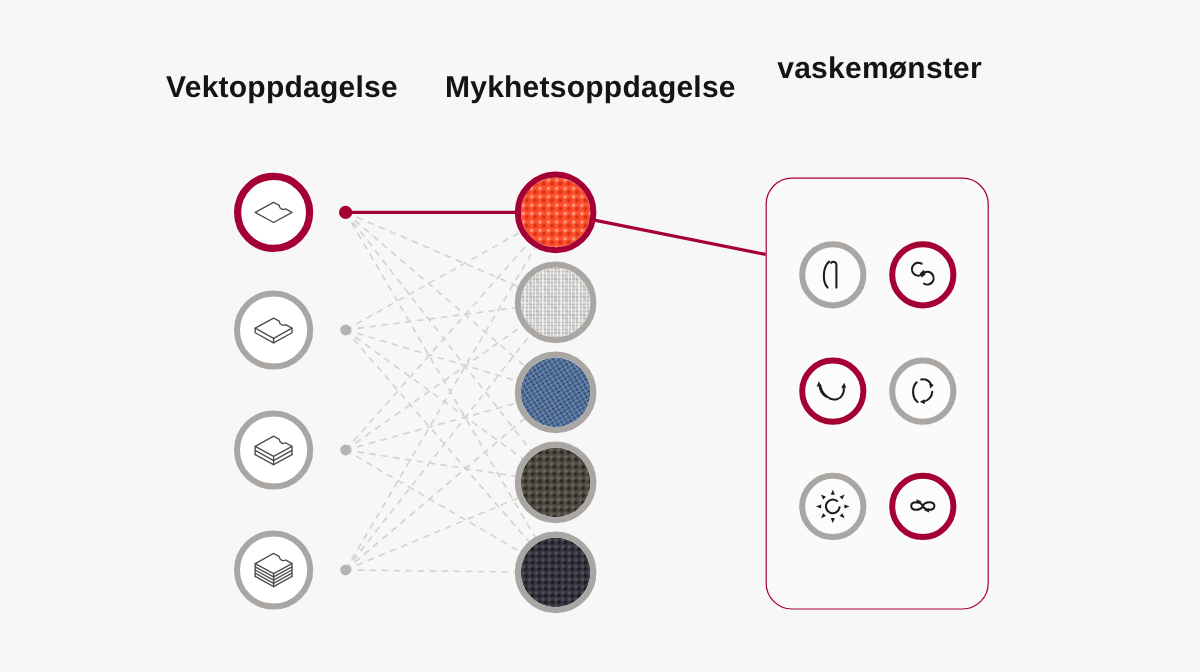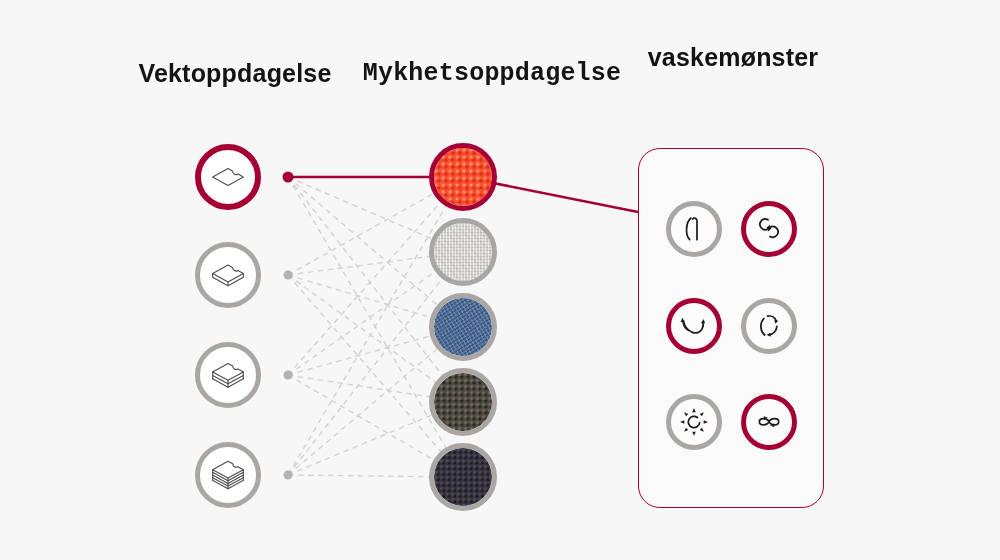--- a/index.html
+++ b/index.html
@@ -7,21 +7,21 @@
   .stage{position:relative;width:868px;height:560px;background:var(--background,#f7f7f7);overflow:hidden;}
   #wires{position:absolute;left:0;top:0;width:1000px;height:560px;z-index:1;}
   .wire-dashed{stroke:var(--line-dashed,#d5d3d2);stroke-width:1.4;stroke-dasharray:5.5 4.5;fill:none;}
   .wire-solid{stroke:var(--accent,#a50034);stroke-width:2.6;fill:none;}
   .dot-accent{fill:var(--accent,#a50034);}
   .dot-gray{fill:var(--dot-gray,#b5b2b0);}
 
   .hdr{position:absolute;z-index:2;font-weight:700;font-size:25px;color:var(--text,#141414);
        text-align:center;letter-spacing:.2px;line-height:39px;}
   .hdr1{left:85px;top:54px;width:300px;}
-  .hdr2{left:342px;top:54px;width:300px;font-family:Liberation Mono, monospace;}
+  .hdr2{left:342px;top:54px;width:300px;}
   .hdr3{left:613px;top:38px;width:240px;}
 
   .node{position:absolute;box-sizing:border-box;border-radius:50%;background:#fff;
         display:flex;align-items:center;justify-content:center;z-index:2;}
   .wnode{width:66px;height:66px;border:5px solid var(--ring-gray,#a9a6a4);}
   .wnode.hl{border-width:6.5px;border-color:var(--accent,#a50034);}
   .fnode{width:68px;height:68px;border:5px solid var(--ring-gray,#a9a6a4);background-clip:padding-box;}
   .fnode.hl{border-width:5.5px;border-color:var(--accent,#a50034);}
 
   .panel{position:absolute;left:638px;top:148px;width:186px;height:360px;box-sizing:border-box;

